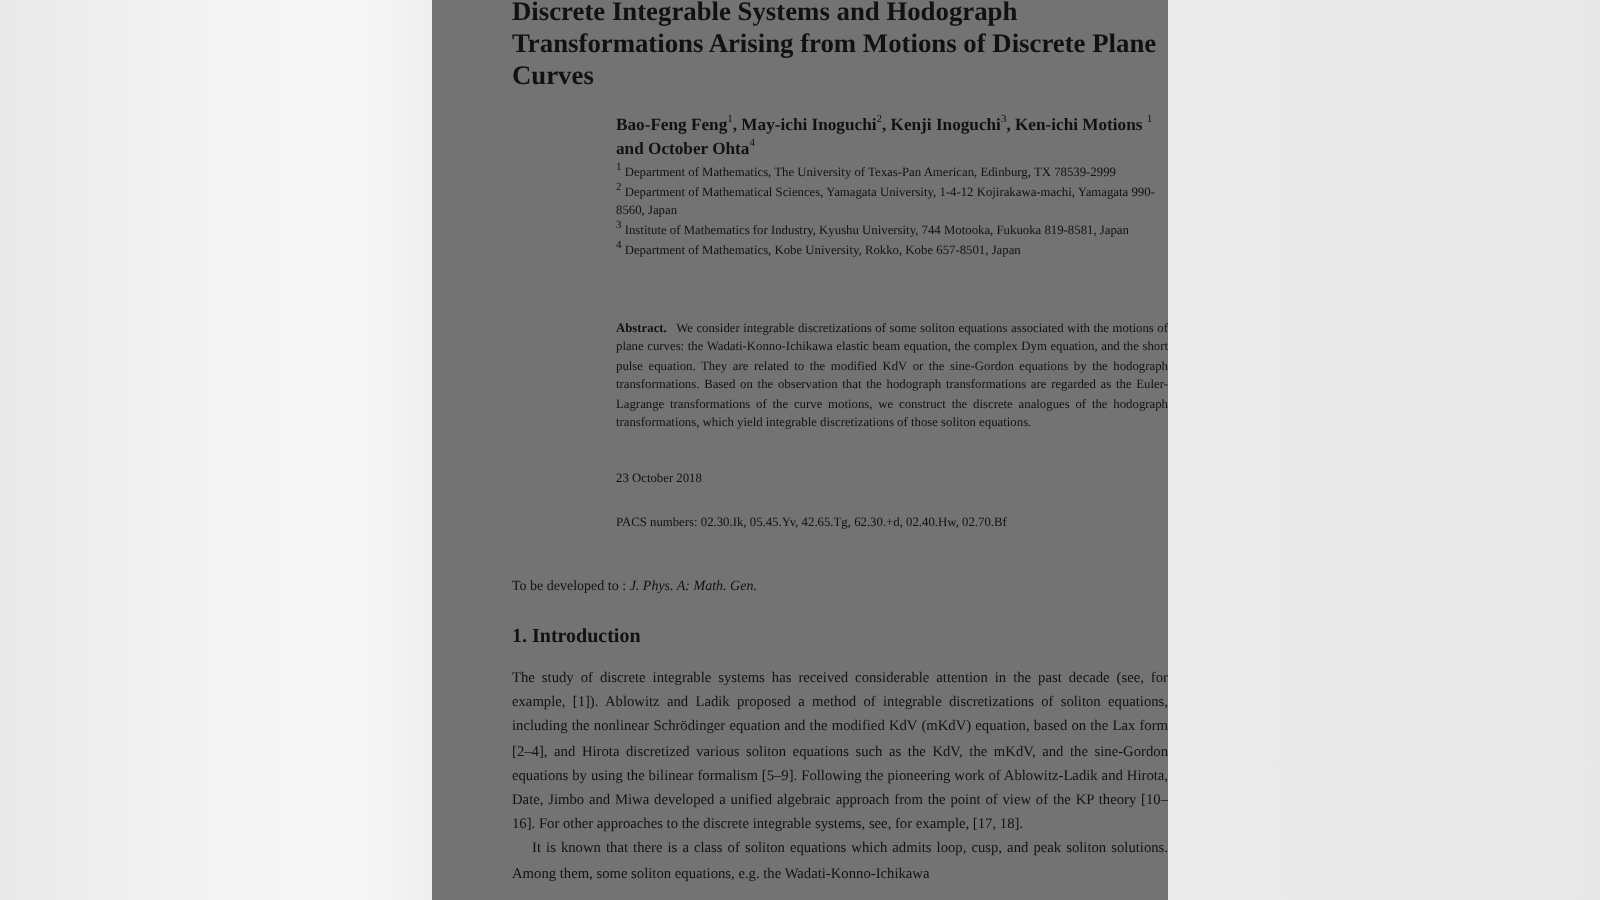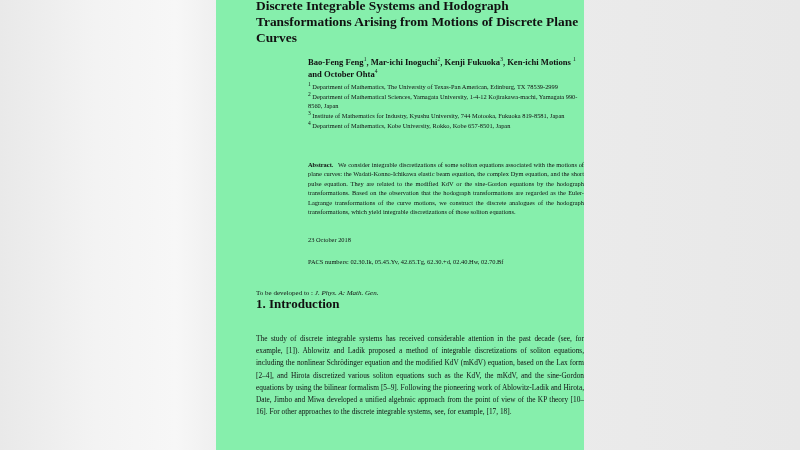--- a/index.html
+++ b/index.html
@@ -5,21 +5,21 @@
   html, body { margin: 0; padding: 0; }
   body {
     width: 800px; height: 450px; overflow: hidden;
     background: linear-gradient(90deg, #e9e9e9 0%, #f3f3f3 12%, #f7f7f7 22%, #efefef 27%, #e8e8e8 100%);
     position: relative;
     font-family: "Liberation Serif", "DejaVu Serif", serif;
     color: #111;
   }
   .page {
     position: absolute; left: 216px; top: 0; width: 368px; height: 450px;
-    background: #86efac; overflow: hidden;
+    background: #737373; overflow: hidden;
   }
   .stamp {
     position: absolute; left: 231px; top: 290px;
     transform-origin: 0 0; transform: rotate(-90deg);
     white-space: nowrap; font-size: 15.5px; color: #8a8a8a;
     letter-spacing: 0.1px;
   }
   .stamp span { margin-right: 8px; }
   .title {
     position: absolute; left: 40px; top: -2px; width: 330px;
@@ -44,41 +44,41 @@
     position: absolute; left: 92px; top: 236px; font-size: 6.4px;
   }
   .pacs {
     position: absolute; left: 92px; top: 258px; font-size: 6.4px; white-space: nowrap;
   }
   .submitted {
     position: absolute; left: 40px; top: 289px; font-size: 7px; white-space: nowrap;
   }
   .submitted i { font-style: italic; text-align: right; }
   .section {
-    position: absolute; left: 40px; top: 296px; font-weight: bold; font-size: 13px;
+    position: absolute; left: 40px; top: 313px; font-weight: bold; font-size: 10px;
   }
   .body {
     position: absolute; left: 40px; top: 333px; width: 328px;
     font-size: 7.35px; line-height: 12.2px; text-align: justify;
   }
   .body p { margin: 0; font-family: Liberation Serif, serif; }
   .body p.indent { text-indent: 10px; }
 </style>
 </head>
 <body>
 
 <div class="stamp">
   <span>arXiv:1107.1148v1</span><span>[nlin.SI]</span><span>6 Jul 2011</span>
 </div>
 
 <div class="page">
   <h1 class="title">Discrete Integrable Systems and Hodograph Transformations Arising from Motions of Discrete Plane Curves</h1>
 
   <div class="authors">
-    <span>Bao-Feng Feng</span><sup>1</sup><span>, </span><span>Mar-ichi Inoguchi</span><sup>2</sup><span>, </span><span>Kenji Fukuoka</span><sup>3</sup><span>, </span><span>Ken-ichi Motions</span>&nbsp;<sup>1</sup><br><span> and </span><span>October Ohta</span><sup>4</sup>
+    <span>Bao-Feng Feng</span><sup>1</sup><span>, </span><span>May-ichi Inoguchi</span><sup>2</sup><span>, </span><span>Kenji Inoguchi</span><sup>3</sup><span>, </span><span>Ken-ichi Motions</span>&nbsp;<sup>1</sup><br><span> and </span><span>October Ohta</span><sup>4</sup>
   </div>
 
   <div class="affils">
     <p class="affil"><sup>1</sup> <span>Department of Mathematics, The University of Texas-Pan American, Edinburg, TX 78539-2999</span></p>
     <p class="affil"><sup>2</sup> <span>Department of Mathematical Sciences, Yamagata University, 1-4-12 Kojirakawa-machi, Yamagata 990-8560, Japan</span></p>
     <p class="affil"><sup>3</sup> <span>Institute of Mathematics for Industry, Kyushu University, 744 Motooka, Fukuoka 819-8581, Japan</span></p>
     <p class="affil"><sup>4</sup> <span>Department of Mathematics, Kobe University, Rokko, Kobe 657-8501, Japan</span></p>
   </div>
 
   <div class="abstract">
@@ -90,14 +90,15 @@
   <div class="pacs">PACS numbers: 02.30.Ik, 05.45.Yv, 42.65.Tg, 62.30.+d, 02.40.Hw, 02.70.Bf</div>
 
   <div class="submitted">
     <span>To be developed to : </span><i>J. Phys. A: Math. Gen.</i>
   </div>
 
   <div class="section">1.  Introduction</div>
 
   <div class="body">
     <p>The study of discrete integrable systems has received considerable attention in the past decade (see, for example, [1]). Ablowitz and Ladik proposed a method of integrable discretizations of soliton equations, including the nonlinear Schrödinger equation and the modified KdV (mKdV) equation, based on the Lax form [2–4], and Hirota discretized various soliton equations such as the KdV, the mKdV, and the sine-Gordon equations by using the bilinear formalism [5–9]. Following the pioneering work of Ablowitz-Ladik and Hirota, Date, Jimbo and Miwa developed a unified algebraic approach from the point of view of the KP theory [10–16]. For other approaches to the discrete integrable systems, see, for example, [17, 18].</p>
+    <p class="indent">It is known that there is a class of soliton equations which admits loop, cusp, and peak soliton solutions. Among them, some soliton equations, e.g. the Wadati-Konno-Ichikawa</p>
   </div>
 </div>
 
 </body></html>

